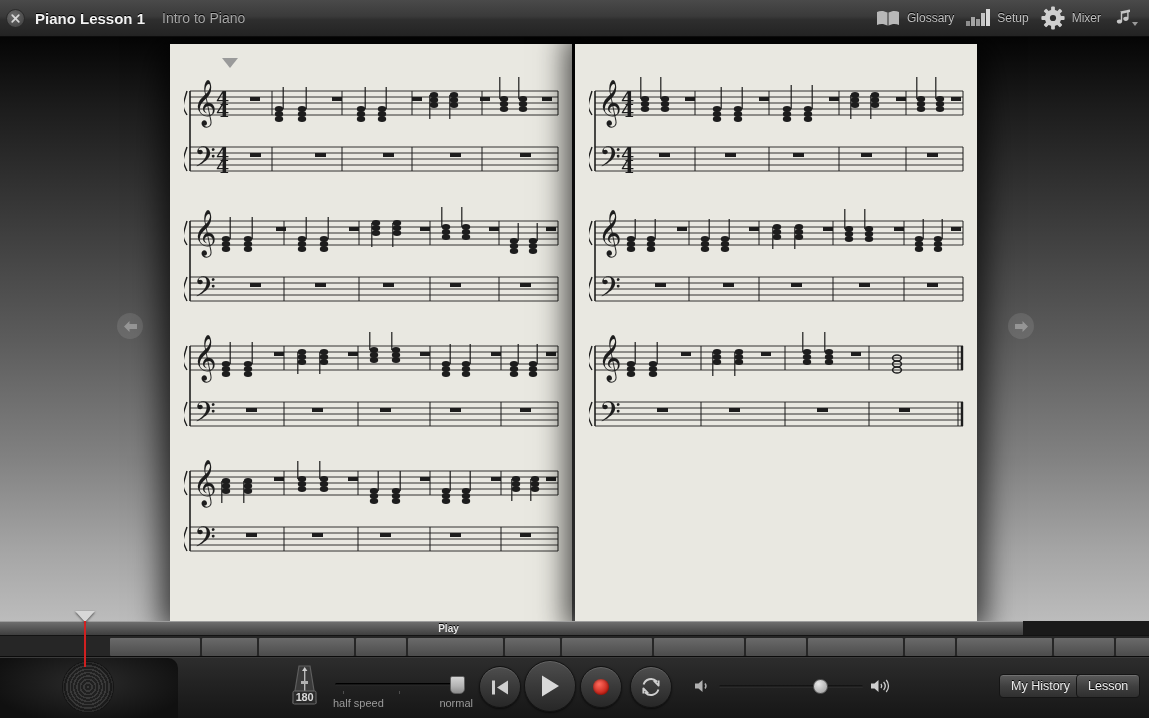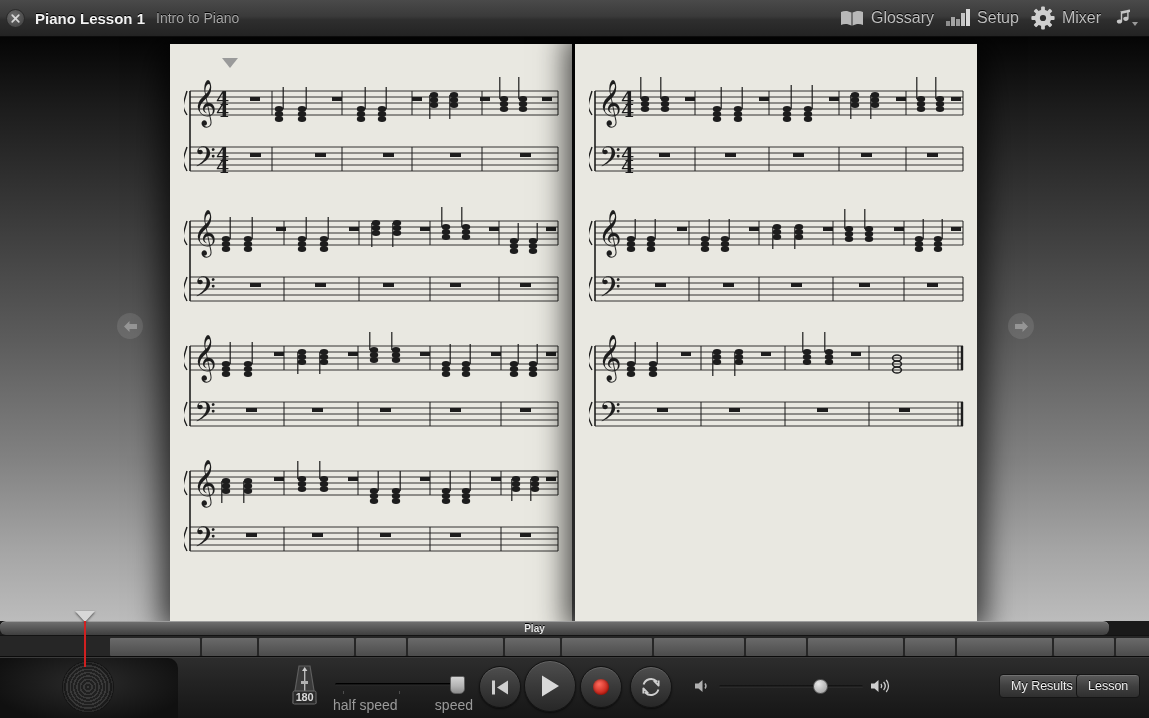--- a/index.html
+++ b/index.html
@@ -23,33 +23,33 @@
     border: 1px solid #2a2a2a;
     display: flex; align-items: center; justify-content: center;
     color: #cfcfcf; font-size: 13px; line-height: 1; font-weight: bold;
     cursor: pointer;
   }
   .lesson-title {
     margin-left: 10px; color: #f2f2f2; font-size: 15px; font-weight: bold;
     text-shadow: 0 -1px 0 #000;
   }
   .lesson-sub {
-    margin-left: 11px; color: #a6a6a6; font-size: 14px;
+    margin-left: 17px; color: #a6a6a6; font-size: 14px;
     text-shadow: 0 -1px 0 #000;
   }
   .topbar-right {
     margin-left: auto; display: flex; align-items: center; height: 100%;
     padding-right: 4px;
   }
   .tb-item {
     display: flex; align-items: center; height: 100%;
     padding: 0 6px; cursor: pointer;
   }
   .tb-label {
-    color: #bdbdbd; font-size: 16px; margin-left: 7px;
+    color: #bdbdbd; font-size: 12px; margin-left: 7px;
     text-shadow: 0 -1px 0 #000;
   }
   .icon-svg { display: block; }
 
   
   .stage {
     position: absolute; left: 0; top: 37px; width: 1149px; height: 584px;
     background: linear-gradient(to bottom, #050505 0%, #1c1c1c 12%, #3c3c3c 32%,
                 #5c5c5c 52%, #818181 72%, #a5a5a5 88%, #bcbcbc 100%);
     overflow: hidden;
@@ -76,25 +76,24 @@
     width: 0; height: 0;
     border-left: 8px solid transparent; border-right: 8px solid transparent;
     border-top: 10px solid #9a9a9a;
   }
 
   .system { position: absolute; }
   .system svg { display: block; }
 
   
   .playstrip {
-    position: absolute; left: 0; top: 621px; width: 1109px; height: 14px;
+    position: absolute; left: 0; top: 621px; width: 1023px; height: 14px;
     background: linear-gradient(to bottom, #6e6e6e 0%, #565656 50%, #3f3f3f 100%);
     border-top: 1px solid #9d9d9d;
     z-index: 14;
-    border-radius: 6px;
   }
   .play-label {
     position: absolute; right: 0; top: 0; width: 1149px; text-align: center;
     color: #e8e8e8; font-size: 10px; font-weight: bold; line-height: 14px;
     text-shadow: 0 -1px 0 #000;
   }
   .timeline {
     position: absolute; left: 0; top: 635px; width: 1149px; height: 22px;
     background: #262626; border-top: 1px solid #131313;
     border-bottom: 1px solid #0b0b0b;
@@ -158,21 +157,21 @@
   .speed-tick {
     position: absolute; top: 18px; width: 1px; height: 3px; background: #4d4d4d;
   }
   .speed-knob {
     position: absolute; left: 104px; top: 3px; width: 15px; height: 18px;
     background: linear-gradient(to bottom, #d4d4d4 0%, #b4b4b4 55%, #8d8d8d 100%);
     border-radius: 2px 2px 5px 5px; border: 1px solid #5e5e5e;
     cursor: pointer;
   }
   .speed-lab {
-    position: absolute; top: 24px; color: #9a9a9a; font-size: 14px;
+    position: absolute; top: 24px; color: #9a9a9a; font-size: 11px;
   }
   .speed-lab.l { left: -2px; }
   .speed-lab.r { right: -8px; }
 
   .tbtn {
     position: absolute; border-radius: 50%; cursor: pointer;
     display: flex; align-items: center; justify-content: center;
     background: linear-gradient(to bottom, #4e4e4e 0%, #3a3a3a 48%, #272727 100%);
     border: 1px solid #131313;
     box-shadow: inset 0 1px 0 rgba(255,255,255,0.13), 0 1px 2px rgba(0,0,0,0.6);
@@ -1056,21 +1055,21 @@
     <div class="bpm-text">180</div>
   </div>
 
   <div class="speed-wrap">
     <div class="speed-track"></div>
     <div class="speed-tick" style="left:8px;"></div>
     <div class="speed-tick" style="left:64px;"></div>
     <div class="speed-tick" style="left:120px;"></div>
     <div class="speed-knob" style="left: 115px;"></div>
     <div class="speed-lab l">half speed</div>
-    <div class="speed-lab r">speed</div>
+    <div class="speed-lab r">normal</div>
   </div>
 
   <div class="tbtn rew">
     <svg width="20" height="17" viewBox="0 0 20 17">
       <rect x="2" y="1.5" width="3" height="14" fill="#cfcfcf"></rect>
       <path d="M18 1.5 L18 15.5 L7 8.5 Z" fill="#cfcfcf"></path>
     </svg>
   </div>
 
   <div class="tbtn play">
@@ -1098,16 +1097,16 @@
     <div class="vol-track"></div>
     <div class="vol-knob" style="left: 119px;"></div>
     <svg width="24" height="16" viewBox="0 0 24 16" style="position:absolute;left:176px;top:0;">
       <path d="M1 5.5 L4.5 5.5 L8.5 2 L8.5 14 L4.5 10.5 L1 10.5 Z" fill="#cfcfcf"></path>
       <path d="M11 6 A3.4 3.4 0 0 1 11 10" fill="none" stroke="#cfcfcf" stroke-width="1.3"></path>
       <path d="M13.6 4 A6.2 6.2 0 0 1 13.6 12" fill="none" stroke="#cfcfcf" stroke-width="1.3"></path>
       <path d="M16.2 2 A9 9 0 0 1 16.2 14" fill="none" stroke="#cfcfcf" stroke-width="1.3"></path>
     </svg>
   </div>
 
-  <div class="btn-pill results">My Results</div>
+  <div class="btn-pill results">My History</div>
   <div class="btn-pill history">Lesson</div>
 
 </div>
 
 </body></html>

